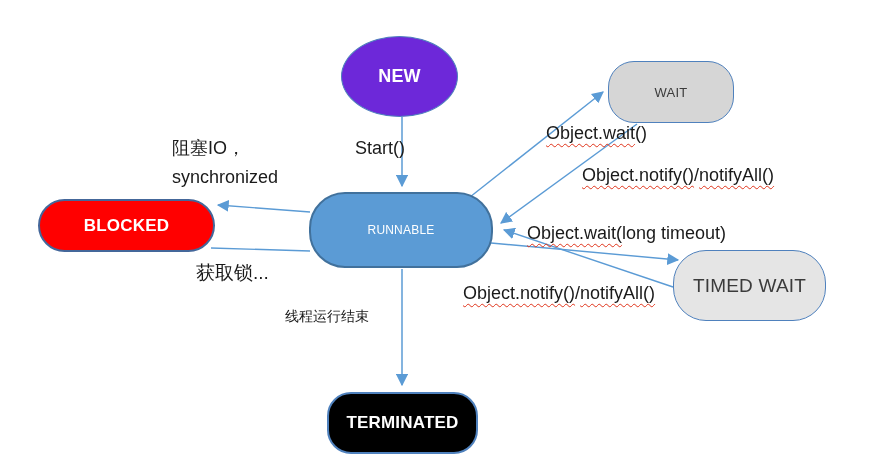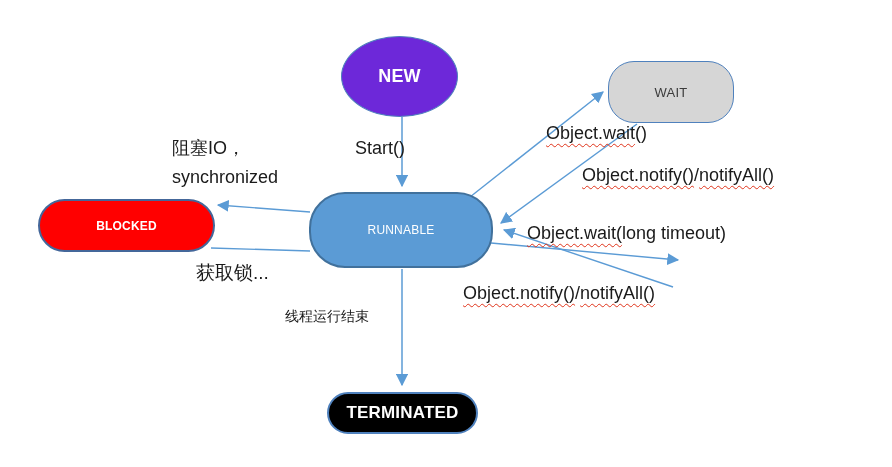--- a/index.html
+++ b/index.html
@@ -37,36 +37,36 @@
   #node-wait {
     left: 608px; top: 61px; width: 126px; height: 62px;
     border-radius: 26px;
     border: 1.5px solid #4F81BD;
     font-size: 13px;
   }
   #node-blocked {
     left: 38px; top: 199px; width: 177px; height: 53px;
     border-radius: 27px;
     border: 2px solid #44679A;
-    font-size: 12px; font-weight: bold;
+    font-size: 17px; font-weight: bold;
   }
   #node-runnable {
     left: 309px; top: 192px; width: 184px; height: 76px;
     border-radius: 36px;
     border: 2px solid #41719C;
     font-size: 12px; font-weight: normal;
   }
   #node-timed-wait {
     left: 673px; top: 250px; width: 153px; height: 71px;
     border-radius: 33px;
     border: 1.5px solid #4F81BD;
     font-size: 19px;
   }
   #node-terminated {
-    left: 327px; top: 392px; width: 151px; height: 42px;
+    left: 327px; top: 392px; width: 151px; height: 62px;
     border-radius: 24px;
     border: 2px solid #4F81BD;
     font-size: 17px; font-weight: 600;
   }
   .edge-label {
     position: absolute;
     z-index: 3;
     color: #1a1a1a;
     font-size: 18px;
     white-space: nowrap;
@@ -117,20 +117,23 @@
   </div>
 
   <div class="node" id="node-blocked" style="background: rgb(255, 0, 0); color: rgb(255, 255, 255);">
     <span>BLOCKED</span>
   </div>
 
   <div class="node" id="node-runnable" style="background: rgb(91, 155, 213); color: rgb(255, 255, 255);">
     <span>RUNNABLE</span>
   </div>
 
+  <div class="node" id="node-timed-wait" style="background: rgb(229, 229, 229); color: rgb(59, 59, 59);">
+    <span>TIMED WAIT</span>
+  </div>
 
   <div class="node" id="node-terminated" style="background: rgb(0, 0, 0); color: rgb(255, 255, 255);">
     <span>TERMINATED</span>
   </div>
 
   <div class="edge-label" id="label-start">Start()</div>
 
   <div class="edge-label" id="label-object-wait"><span class="sq">Object.wait</span><span>()</span></div>
 
   <div class="edge-label" id="label-notify-upper"><span class="sq">Object.notify()</span><span>/</span><span class="sq">notifyAll()</span></div>

